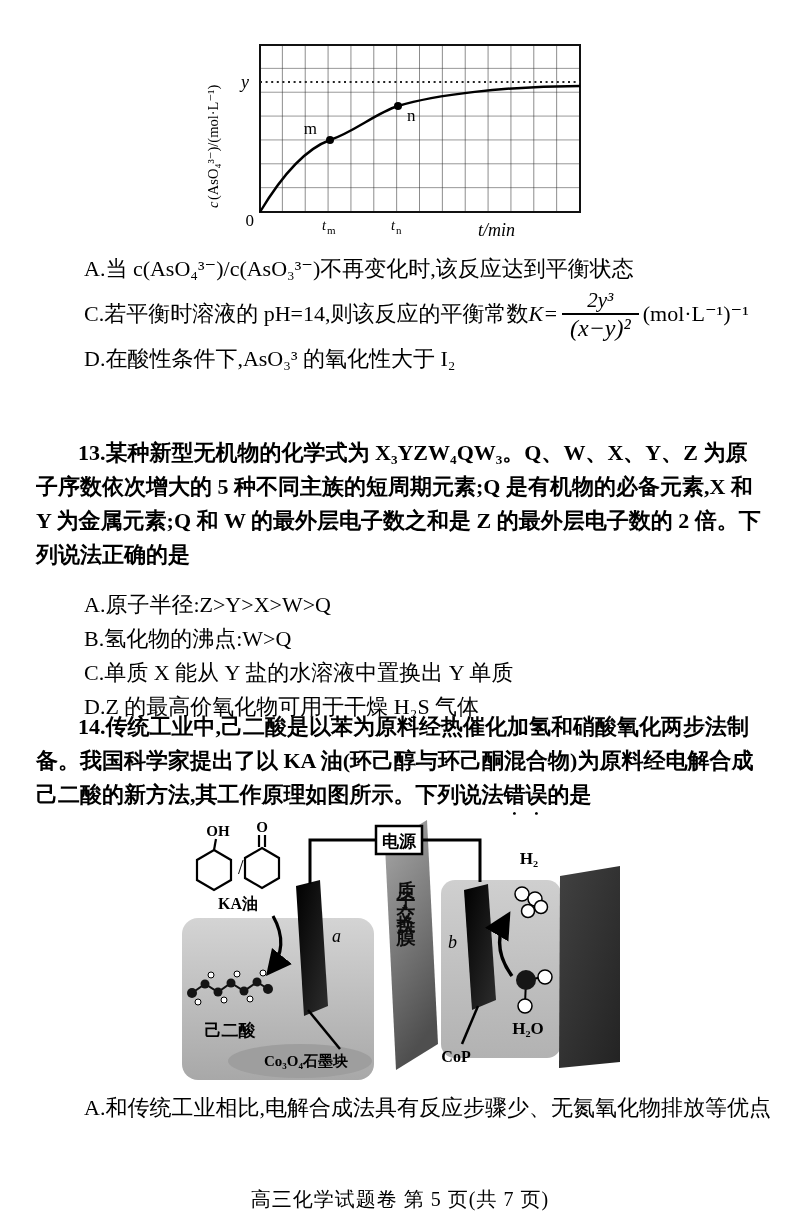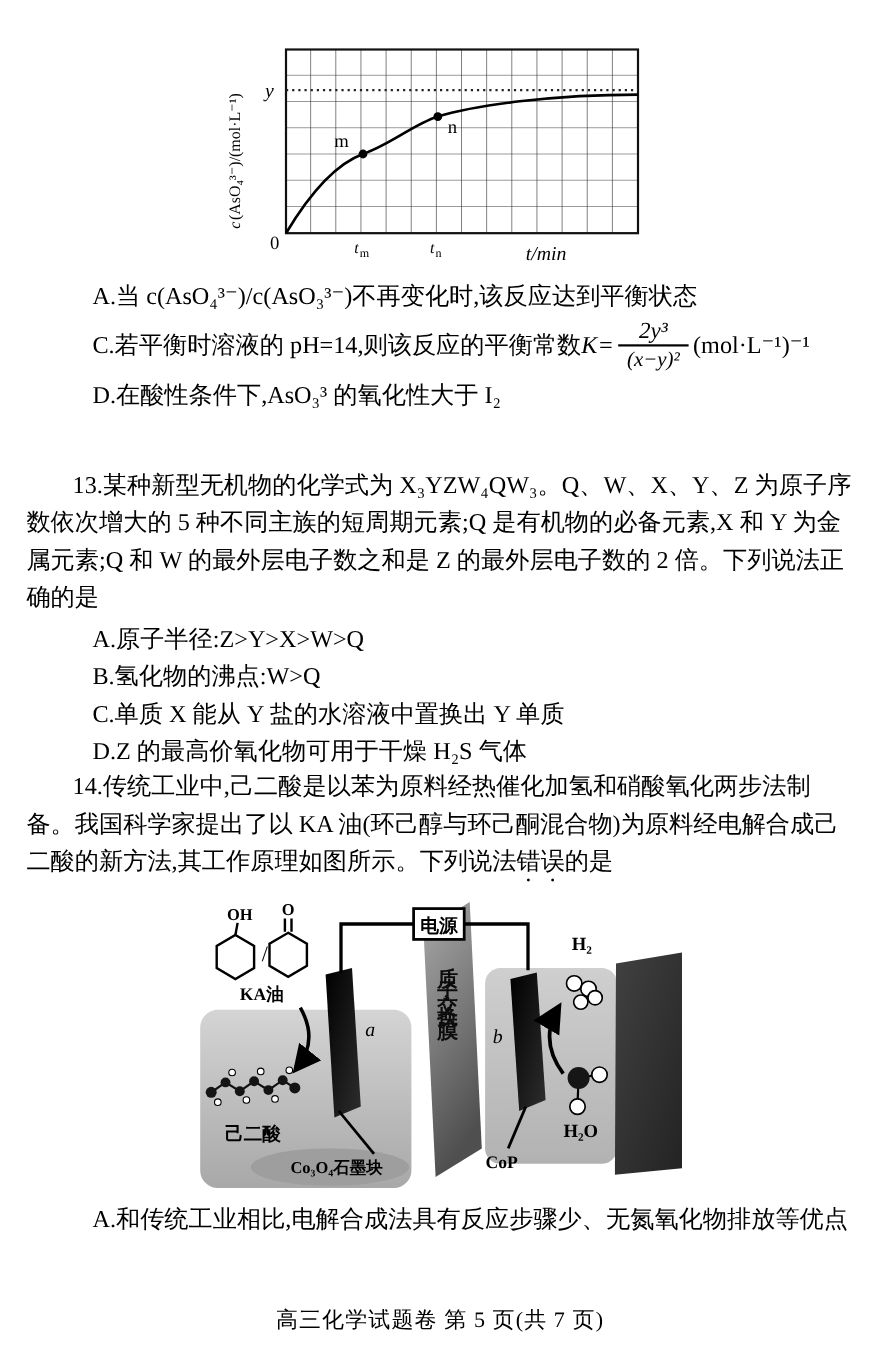--- a/index.html
+++ b/index.html
@@ -8,29 +8,29 @@
   
   .chart-wrap{position:absolute;top:36px;left:196px;width:404px;height:212px;}
   svg text{font-family:"Liberation Serif","DejaVu Serif",serif;fill:#000;}
   .ct17i{font-size:18px;font-style:italic;}
   .ct16{font-size:17px;}
   .ct14i{font-size:14.5px;font-style:italic;}
   .ct14{font-size:14.5px;}
   
   .tblock{position:absolute;left:20px;width:762px;font-size:22px;line-height:34px;}
   .opt{margin:0;padding-left:64px;}
-  .stem{margin:4px;text-indent:42px;}
+  .stem{margin:16px;text-indent:42px;font-weight:bold;}
   .optA{margin:0;text-indent:64px;}
   .mi{font-style:italic;}
   .vsub{font-size:14px;vertical-align:-5px;}
   .tsub{font-size:14px;vertical-align:-4px;}
   .opt-c{display:flex;align-items:center;height:56px;padding-left:64px;}
   .frac{display:inline-block;vertical-align:middle;text-align:center;margin:16px 4px;font-style:italic;}
   .frac .num{display:block;padding:0 8px;font-size:21px;line-height:25px;}
-  .frac .den{display:block;border-top:2px solid #000;padding:0 8px;font-size:19px;line-height:26px;}
+  .frac .den{display:block;border-top:2px solid #000;padding:0 8px;font-size:24px;line-height:26px;}
   .emph{-webkit-text-emphasis:filled dot #000;-webkit-text-emphasis-position:under left;
         text-emphasis:filled dot #000;text-emphasis-position:under left;text-align:center;}
   
   .diagram{position:absolute;top:818px;left:180px;width:452px;height:268px;}
   .diagram .membrane-label{position:absolute;left:213px;top:46px;height:210px;
         writing-mode:vertical-rl;text-orientation:upright;font-size:19px;font-weight:bold;
         letter-spacing:12px;color:#0c0c0c;}
   .t15b{font-size:15px;font-weight:bold;}
   .t16b{font-size:16px;font-weight:bold;}
   .t17b{font-size:17px;font-weight:bold;}

